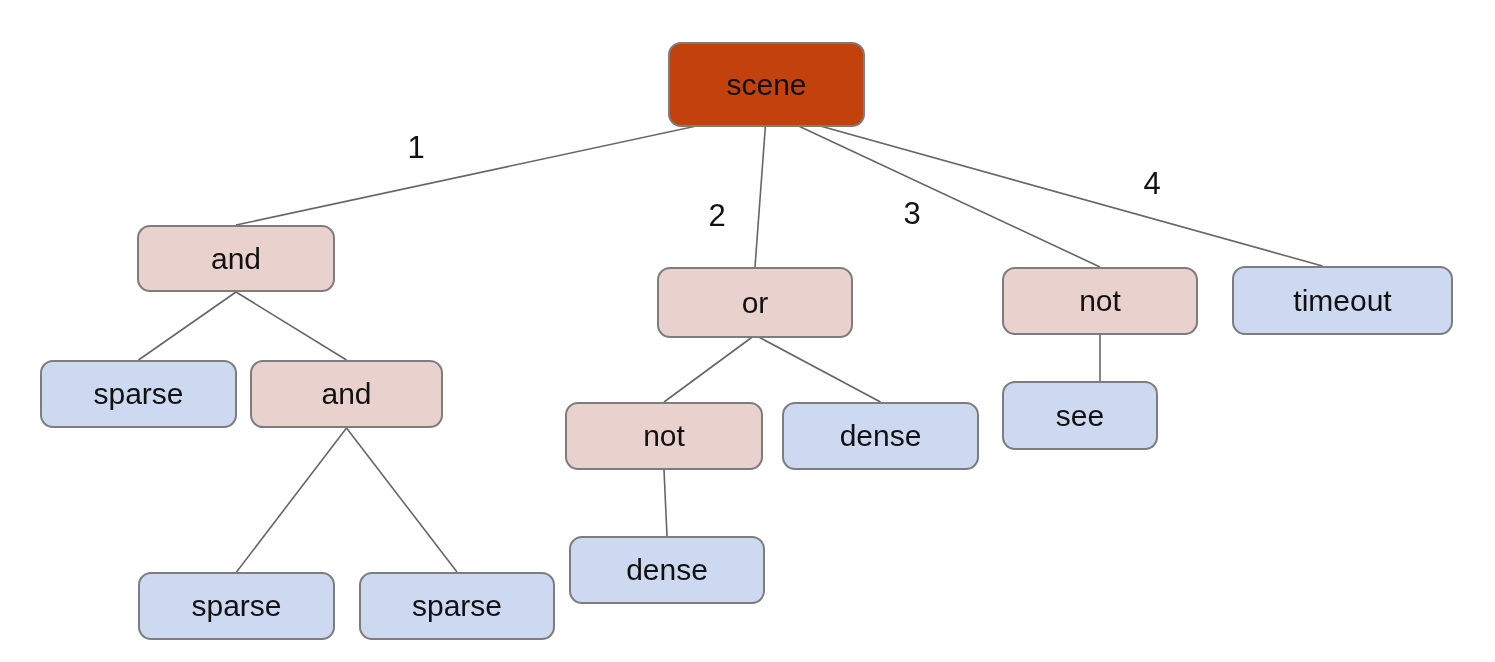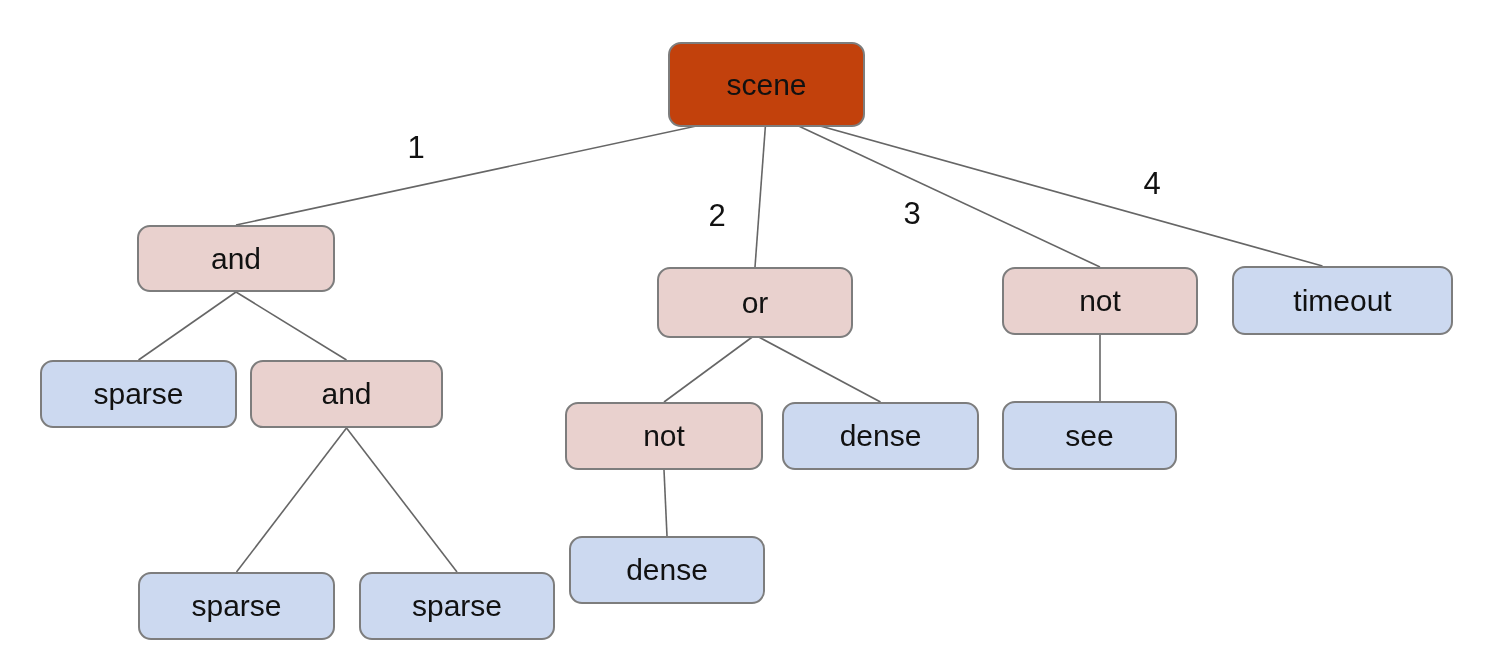--- a/index.html
+++ b/index.html
@@ -71,15 +71,15 @@
     <div class="node operator" style="left: 137px; top: 225px; width: 198px; height: 67px; background: rgb(233, 209, 206); border: 2px solid rgb(125, 125, 125); color: rgb(17, 17, 17);">and</div>
     <div class="node leaf" style="left: 40px; top: 360px; width: 197px; height: 68px; background: rgb(204, 217, 240); border: 2px solid rgb(125, 125, 125); color: rgb(17, 17, 17);">sparse</div>
     <div class="node operator" style="left: 250px; top: 360px; width: 193px; height: 68px; background: rgb(233, 209, 206); border: 2px solid rgb(125, 125, 125); color: rgb(17, 17, 17);">and</div>
     <div class="node leaf" style="left: 138px; top: 572px; width: 197px; height: 68px; background: rgb(204, 217, 240); border: 2px solid rgb(125, 125, 125); color: rgb(17, 17, 17);">sparse</div>
     <div class="node leaf" style="left: 359px; top: 572px; width: 196px; height: 68px; background: rgb(204, 217, 240); border: 2px solid rgb(125, 125, 125); color: rgb(17, 17, 17);">sparse</div>
     <div class="node operator" style="left: 657px; top: 267px; width: 196px; height: 71px; background: rgb(233, 209, 206); border: 2px solid rgb(125, 125, 125); color: rgb(17, 17, 17);">or</div>
     <div class="node operator" style="left: 565px; top: 402px; width: 198px; height: 68px; background: rgb(233, 209, 206); border: 2px solid rgb(125, 125, 125); color: rgb(17, 17, 17);">not</div>
     <div class="node leaf" style="left: 782px; top: 402px; width: 197px; height: 68px; background: rgb(204, 217, 240); border: 2px solid rgb(125, 125, 125); color: rgb(17, 17, 17);">dense</div>
     <div class="node leaf" style="left: 569px; top: 536px; width: 196px; height: 68px; background: rgb(204, 217, 240); border: 2px solid rgb(125, 125, 125); color: rgb(17, 17, 17);">dense</div>
     <div class="node operator" style="left: 1002px; top: 267px; width: 196px; height: 68px; background: rgb(233, 209, 206); border: 2px solid rgb(125, 125, 125); color: rgb(17, 17, 17);">not</div>
-    <div class="node leaf" style="left: 1002px; top: 401px; width: 175px; height: 69px; background: rgb(204, 217, 240); border: 2px solid rgb(125, 125, 125); color: rgb(17, 17, 17);">see</div>
+    <div class="node leaf" style="left: 1002px; top: 381px; width: 156px; height: 69px; background: rgb(204, 217, 240); border: 2px solid rgb(125, 125, 125); color: rgb(17, 17, 17);">see</div>
     <div class="node leaf" style="left: 1232px; top: 266px; width: 221px; height: 69px; background: rgb(204, 217, 240); border: 2px solid rgb(125, 125, 125); color: rgb(17, 17, 17);">timeout</div>
   </div>
 
 </body></html>

